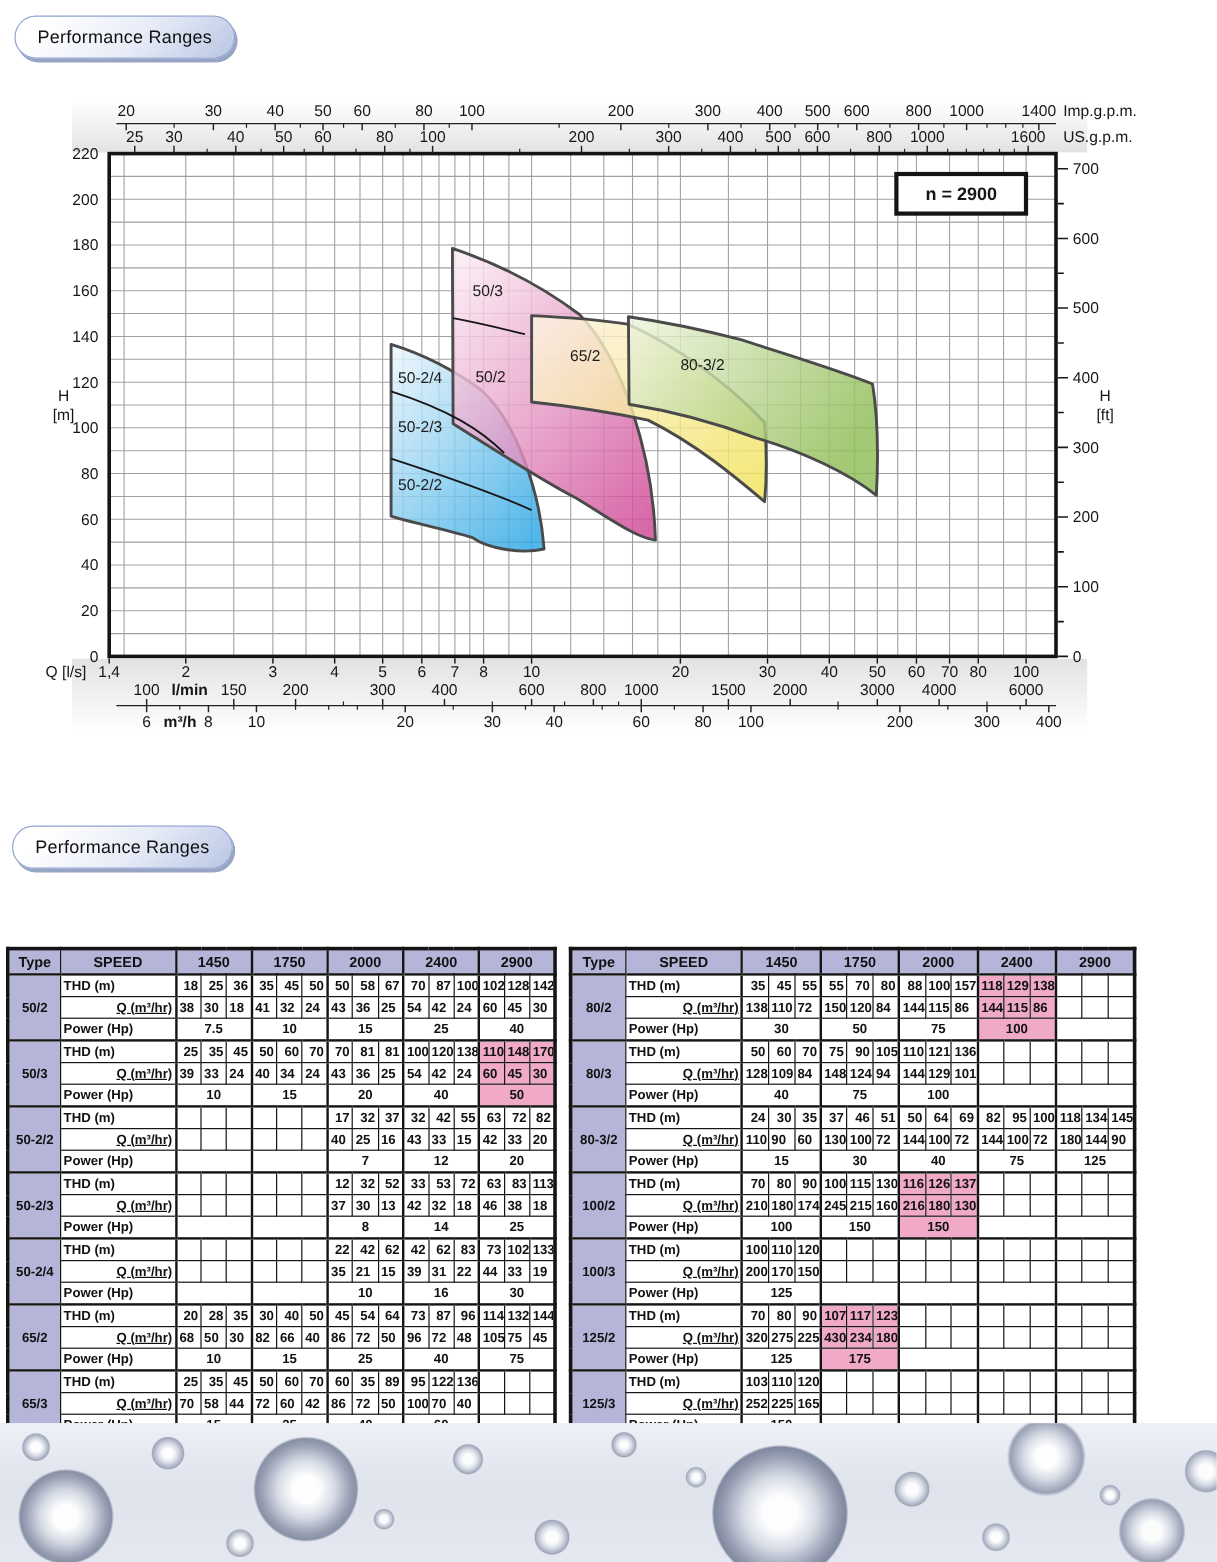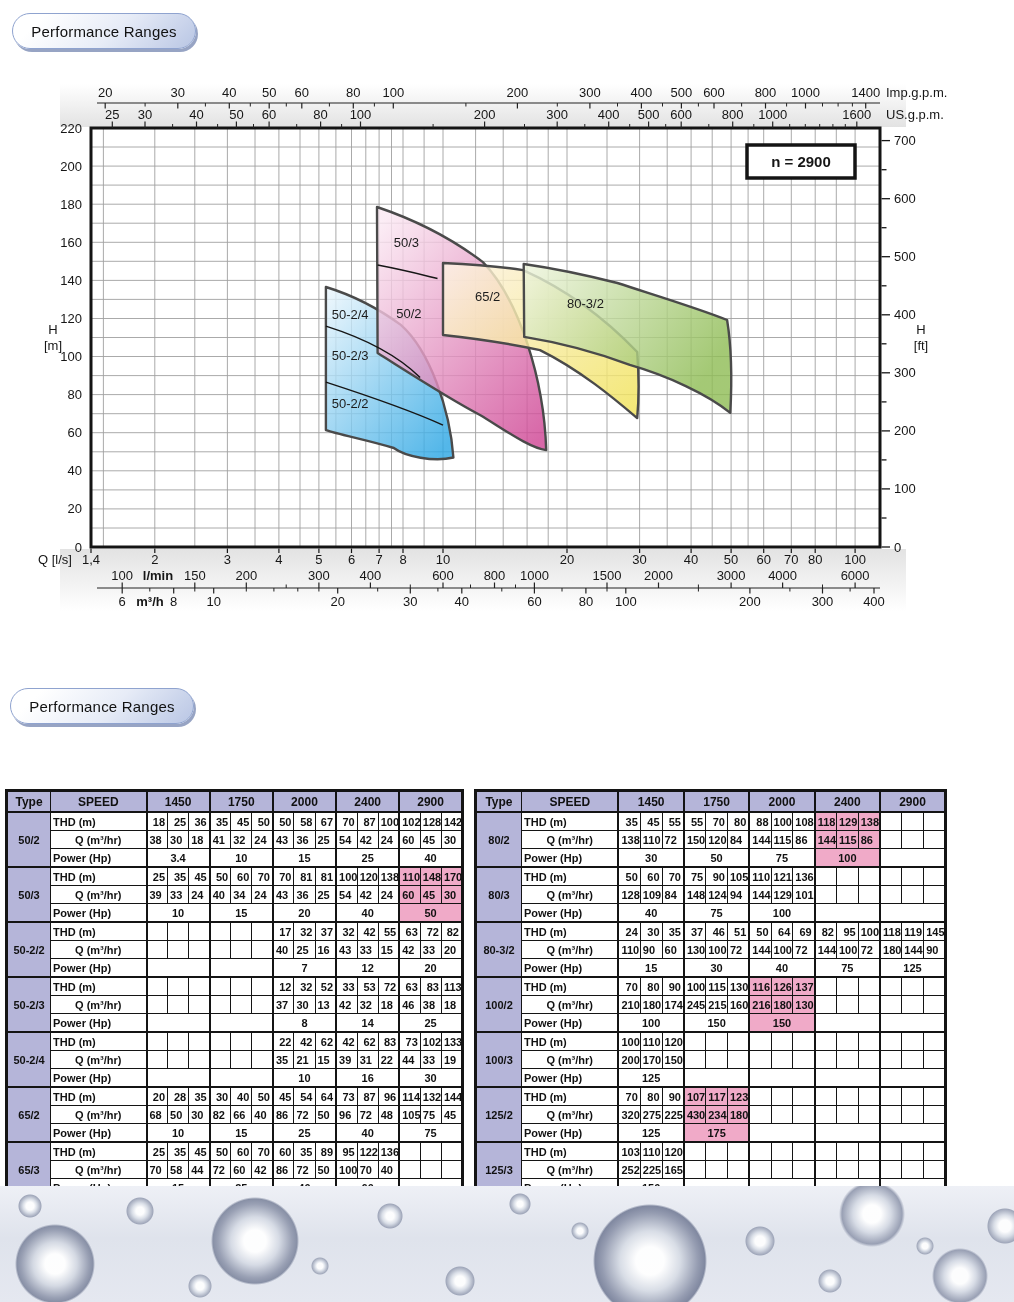--- a/index.html
+++ b/index.html
@@ -19,21 +19,21 @@
   #table-left{width:490px;}
   #table-right{width:505px;}
   td{border:1px solid #141414;height:17px;font-size:11px;font-weight:bold;color:#111;
      padding:0 2px;overflow:hidden;white-space:nowrap;font-family:"Liberation Sans",sans-serif;}
   .hdr td{background:#b5b5d9;text-align:center;font-size:12px;height:19px;
           border-bottom:2.5px solid #141414;}
   .type{background:#b5b5d9;text-align:center;}
   .bt td{border-top:2.5px solid #141414;}
   .gs{border-left:2.5px solid #141414;}
   .rl.thd{text-align:left;}
-  .rl.q{text-align:center;}
+  .rl.q{text-align:right;text-decoration:underline;}
   .rl.pw{}
   .thd-c{text-align:right;}
   .q-c{text-align:left;}
   .pwc{text-align:center;}
   .hl{background:#f0aac8;}
   #water{position:absolute;left:0;top:1186px;width:1014px;height:116px;
     background-color:#e2e5ed;
     background-image:
       radial-gradient(circle at 55px 78px, rgba(255,255,255,.95) 0 10px, #d4d9e3 22px, #989fb3 34px, #8890a6 38px, rgba(0,0,0,0) 40px),
       radial-gradient(circle at 255px 55px, rgba(255,255,255,.95) 0 11px, #d6dbe5 24px, #99a0b4 37px, #8890a6 42px, rgba(0,0,0,0) 44px),
@@ -475,21 +475,21 @@
             <td class="nc q-c">25</td>
             <td class="nc q-c gs">54</td>
             <td class="nc q-c">42</td>
             <td class="nc q-c">24</td>
             <td class="nc q-c gs">60</td>
             <td class="nc q-c">45</td>
             <td class="nc q-c">30</td>
           </tr>
           <tr>
             <td class="rl pw">Power (Hp)</td>
-            <td colspan="3" class="pwc gs">3.4</td>
+            <td colspan="3" class="pwc gs">7.5</td>
             <td colspan="3" class="pwc gs">10</td>
             <td colspan="3" class="pwc gs">15</td>
             <td colspan="3" class="pwc gs">25</td>
             <td colspan="3" class="pwc gs">40</td>
           </tr>
           <tr class="bt">
             <td class="type" rowspan="3">50/3</td>
             <td class="rl thd">THD (m)</td>
             <td class="nc thd-c gs">25</td>
             <td class="nc thd-c">35</td>
@@ -794,21 +794,21 @@
             <td class="type" rowspan="3">80/2</td>
             <td class="rl thd">THD (m)</td>
             <td class="nc thd-c gs">35</td>
             <td class="nc thd-c">45</td>
             <td class="nc thd-c">55</td>
             <td class="nc thd-c gs">55</td>
             <td class="nc thd-c">70</td>
             <td class="nc thd-c">80</td>
             <td class="nc thd-c gs">88</td>
             <td class="nc thd-c">100</td>
-            <td class="nc thd-c">108</td>
+            <td class="nc thd-c">157</td>
             <td class="nc thd-c gs hl">118</td>
             <td class="nc thd-c hl">129</td>
             <td class="nc thd-c hl">138</td>
             <td class="nc thd-c gs"></td>
             <td class="nc thd-c"></td>
             <td class="nc thd-c"></td>
           </tr>
           <tr>
             <td class="rl q">Q (m³/hr)</td>
             <td class="nc q-c gs">138</td>
@@ -889,21 +889,21 @@
             <td class="nc thd-c gs">37</td>
             <td class="nc thd-c">46</td>
             <td class="nc thd-c">51</td>
             <td class="nc thd-c gs">50</td>
             <td class="nc thd-c">64</td>
             <td class="nc thd-c">69</td>
             <td class="nc thd-c gs">82</td>
             <td class="nc thd-c">95</td>
             <td class="nc thd-c">100</td>
             <td class="nc thd-c gs">118</td>
-            <td class="nc thd-c">119</td>
+            <td class="nc thd-c">134</td>
             <td class="nc thd-c">145</td>
           </tr>
           <tr>
             <td class="rl q">Q (m³/hr)</td>
             <td class="nc q-c gs">110</td>
             <td class="nc q-c">90</td>
             <td class="nc q-c">60</td>
             <td class="nc q-c gs">130</td>
             <td class="nc q-c">100</td>
             <td class="nc q-c">72</td>

